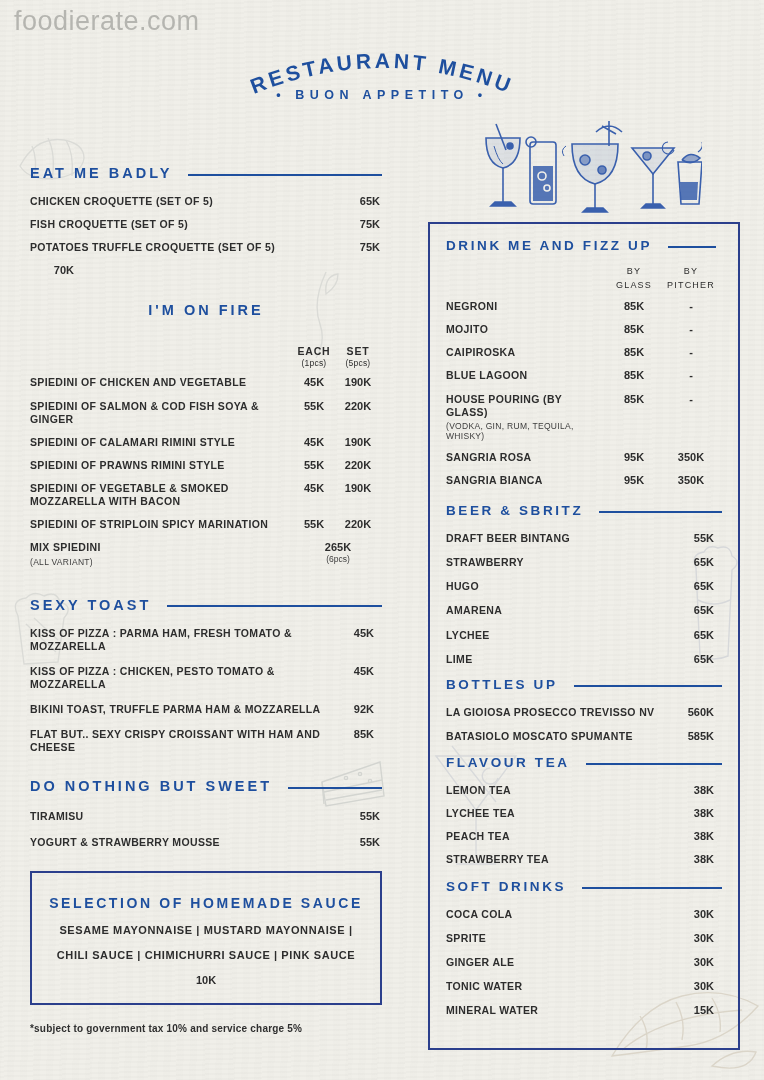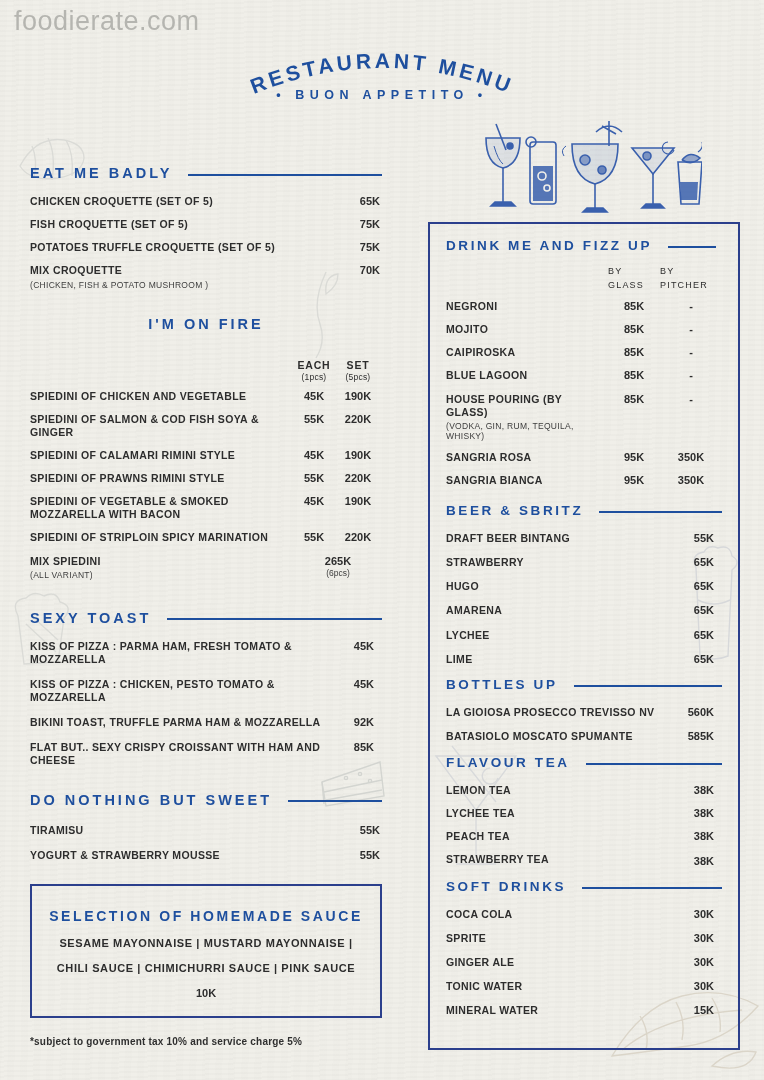--- a/index.html
+++ b/index.html
@@ -71,21 +71,21 @@
   .gap-sec{margin-top:26px;flex-direction:column;}
   .items{margin-top:14px;}
 
   
   #right-box{
     position:absolute;left:428px;top:222px;width:312px;height:828px;z-index:1;
     border:2px solid var(--border);padding:14px 16px 0 16px;
   }
   #right-box .section-head .title{font-size:13.5px;letter-spacing:2.6px;}
   .drinkcols{display:flex;justify-content:flex-end;margin:12px 0 8px;}
-  .drinkcols .dc{font-size:9px;letter-spacing:1.2px;color:var(--text);line-height:1.5;}
+  .drinkcols .dc{text-align:center;font-size:9px;letter-spacing:1.2px;color:var(--text);line-height:1.5;}
   .dc-glass{width:52px;}
   .dc-pitcher{width:62px;}
   .pg{width:52px;text-align:center;}
   .pp{width:62px;text-align:center;}
   .prices-drink{width:114px;display:flex;justify-content:flex-end;}
 
   
   #sauce-box{
     margin-top:22px;border:2px solid var(--border);
     padding:22px 12px 16px;text-align:center;min-height:134px;
@@ -207,24 +207,20 @@
 
       <div class="row">
         <div class="name-cell">
           <div class="item-name">POTATOES TRUFFLE CROQUETTE (SET OF 5)</div>
 
         </div>
         <div class="price price-right">75K</div>
       </div>
 
       <div class="row">
-        <div class="name-cell">
-          <div class="item-name">MIX CROQUETTE</div>
-          <div class="item-sub auto-hide">(CHICKEN, FISH &amp; POTATO MUSHROOM )</div>
-        </div>
         <div class="price price-right">70K</div>
       </div>
     </div>
 
   <div class="section-head gap-sec">
     <span class="title">I'M ON FIRE</span>
     <span class="rule"></span>
   </div>
   <div class="colhead2">
     <div class="ch p-each">
@@ -581,21 +577,21 @@
         <div class="price price-right" style="padding-right:8px;">38K</div>
       </div>
 
       <div class="row" style="margin-bottom:10px;">
         <div class="name-cell">
           <div class="item-name">PEACH TEA</div>
         </div>
         <div class="price price-right" style="padding-right:8px;">38K</div>
       </div>
 
-      <div class="row" style="margin-bottom:10px;align-items:flex-end;">
+      <div class="row" style="margin-bottom:10px;">
         <div class="name-cell">
           <div class="item-name">STRAWBERRY TEA</div>
         </div>
         <div class="price price-right" style="padding-right:8px;">38K</div>
       </div>
     </div>
 
   <div class="section-head" style="margin-top:12px;">
     <span class="title">SOFT DRINKS</span>
     <span class="rule"></span>

